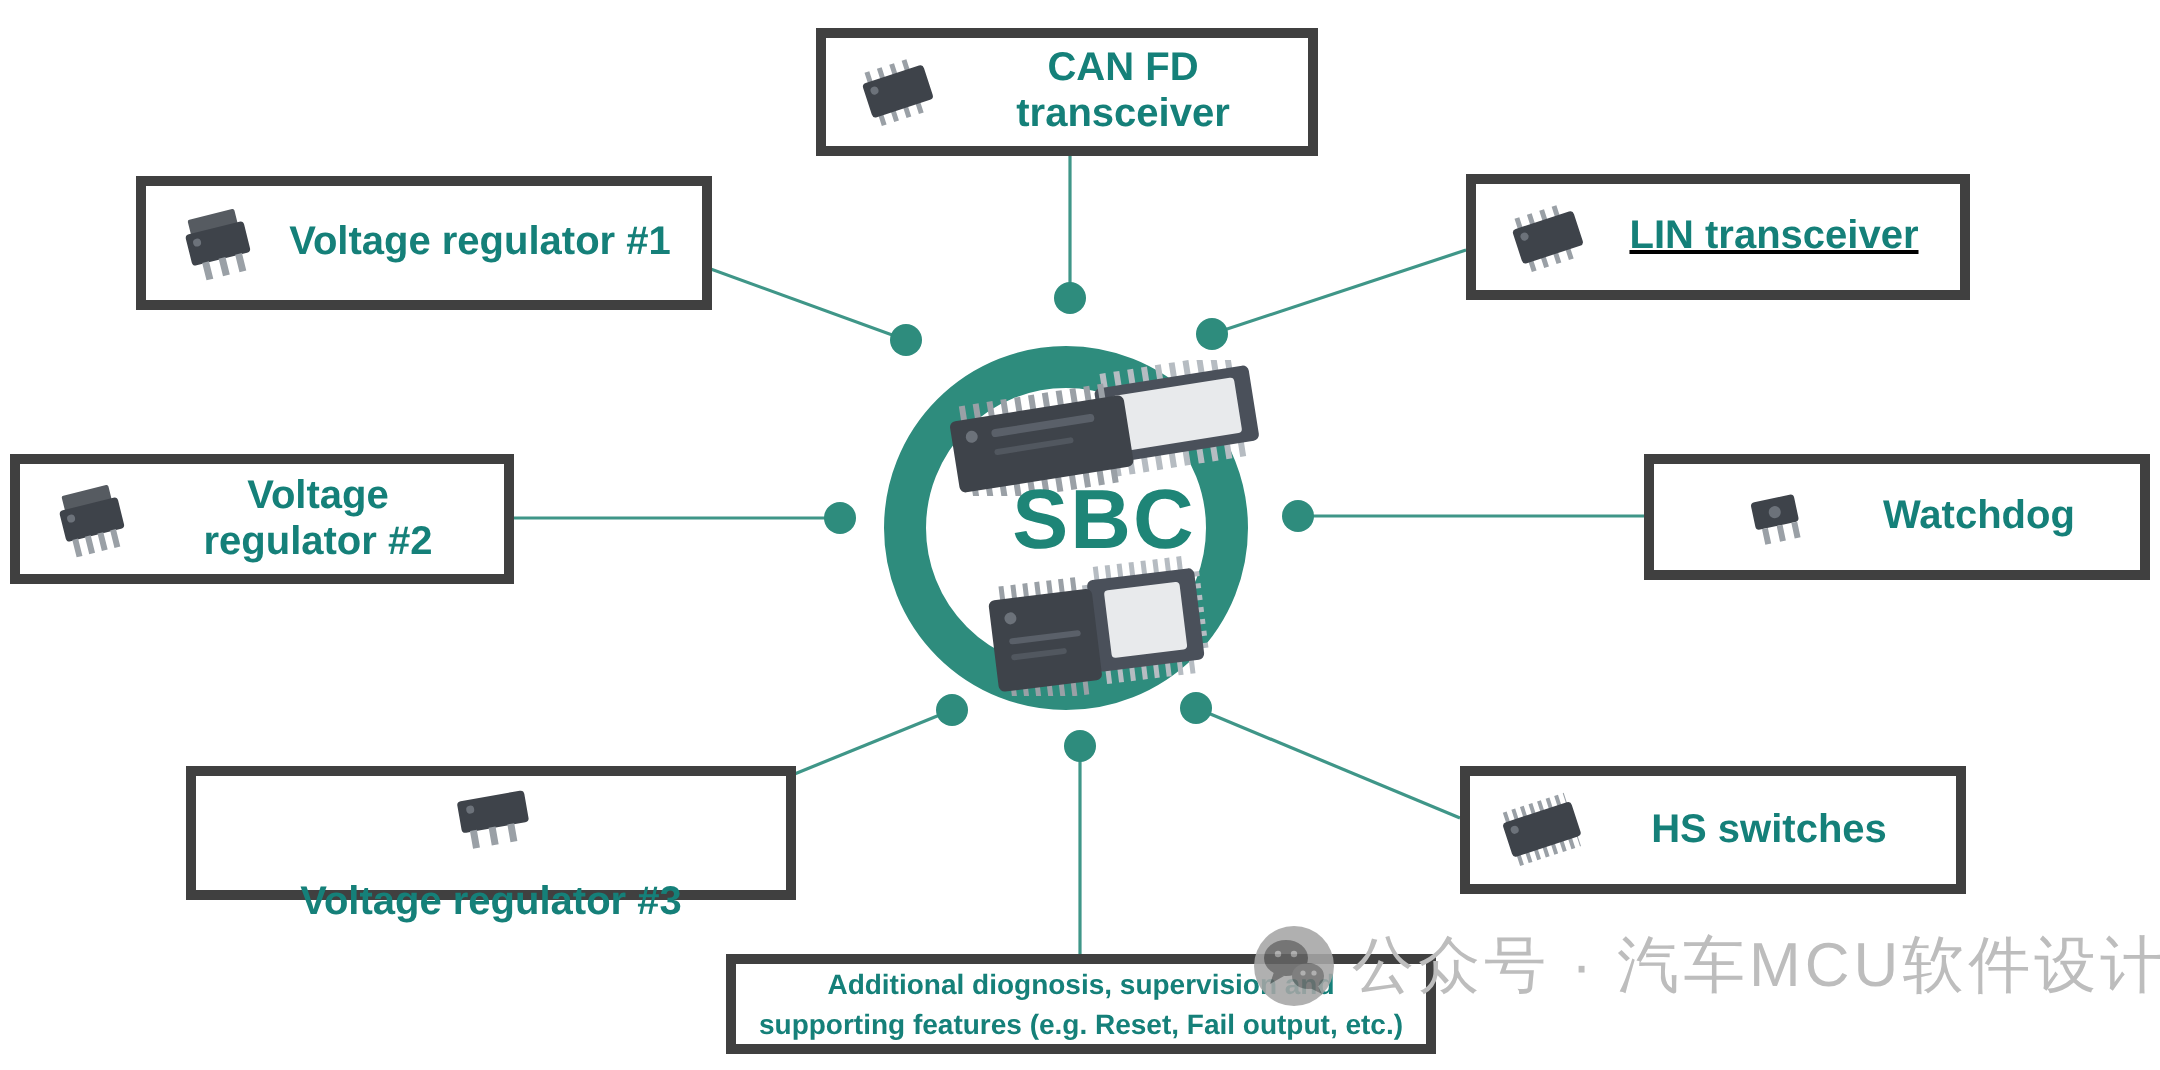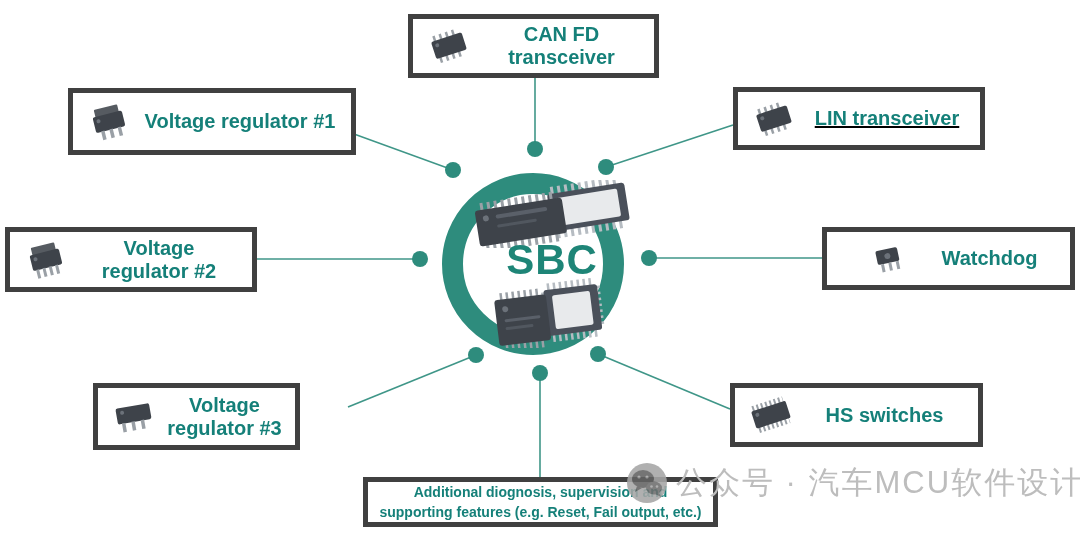--- a/index.html
+++ b/index.html
@@ -68,21 +68,21 @@
     font-weight: bold;
     color: #158079;
   }
   .node .chip { flex: 0 0 auto; width: 46px; height: 42px; }
 
   .node.can   { left: 408px; top: 14px;  width: 251px; height: 64px; }
   .node.vr1   { left: 68px;  top: 88px;  width: 288px; height: 67px; }
   .node.lin   { left: 733px; top: 87px;  width: 252px; height: 63px; text-decoration: underline; }
   .node.vr2   { left: 5px;   top: 227px; width: 252px; height: 65px; }
   .node.wdg   { left: 822px; top: 227px; width: 253px; height: 63px; padding-left: 38px; }
-  .node.vr3   { left: 93px;  top: 383px; width: 207px; height: 67px; }
+  .node.vr3   { left: 93px;  top: 383px; width: 305px; height: 67px; flex-direction: column; }
   .node.hs    { left: 730px; top: 383px; width: 253px; height: 64px; }
   .node.extra { left: 363px; top: 477px; width: 355px; height: 50px; padding: 4px 8px; }
   .node.extra .label { font-size: 14px; line-height: 1.45; }
 
   
   .watermark {
     position: absolute;
     left: 626px; top: 462px;
     display: flex;
     align-items: center;

